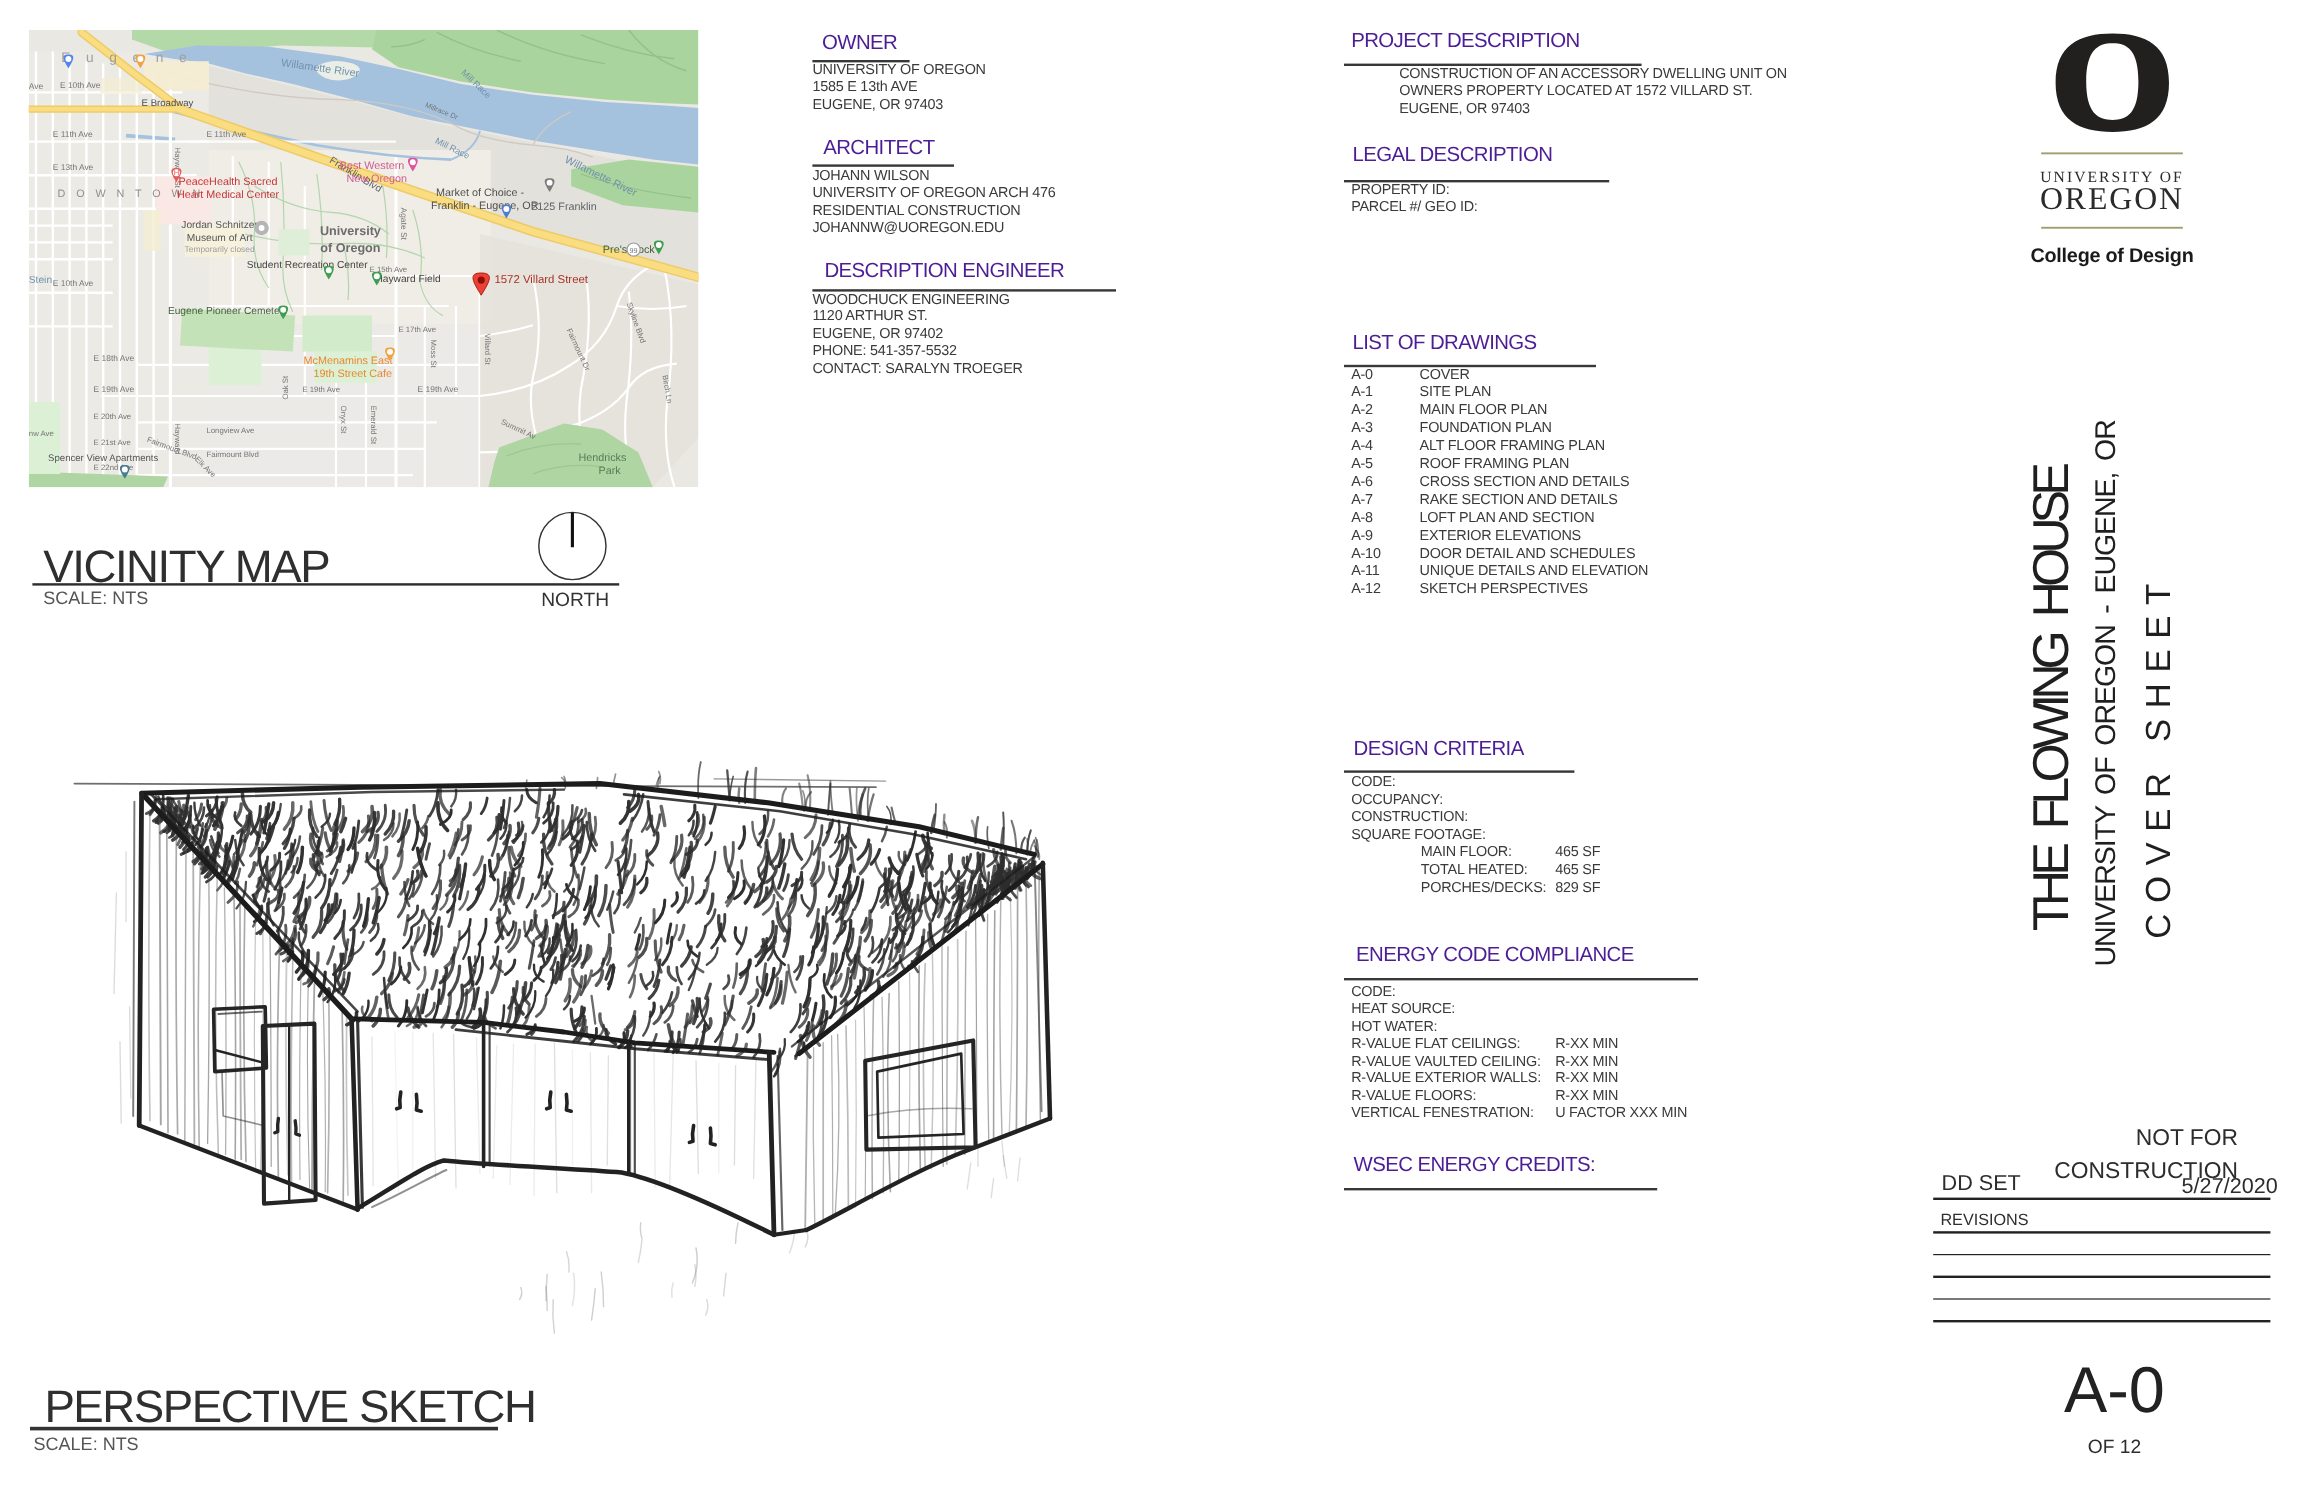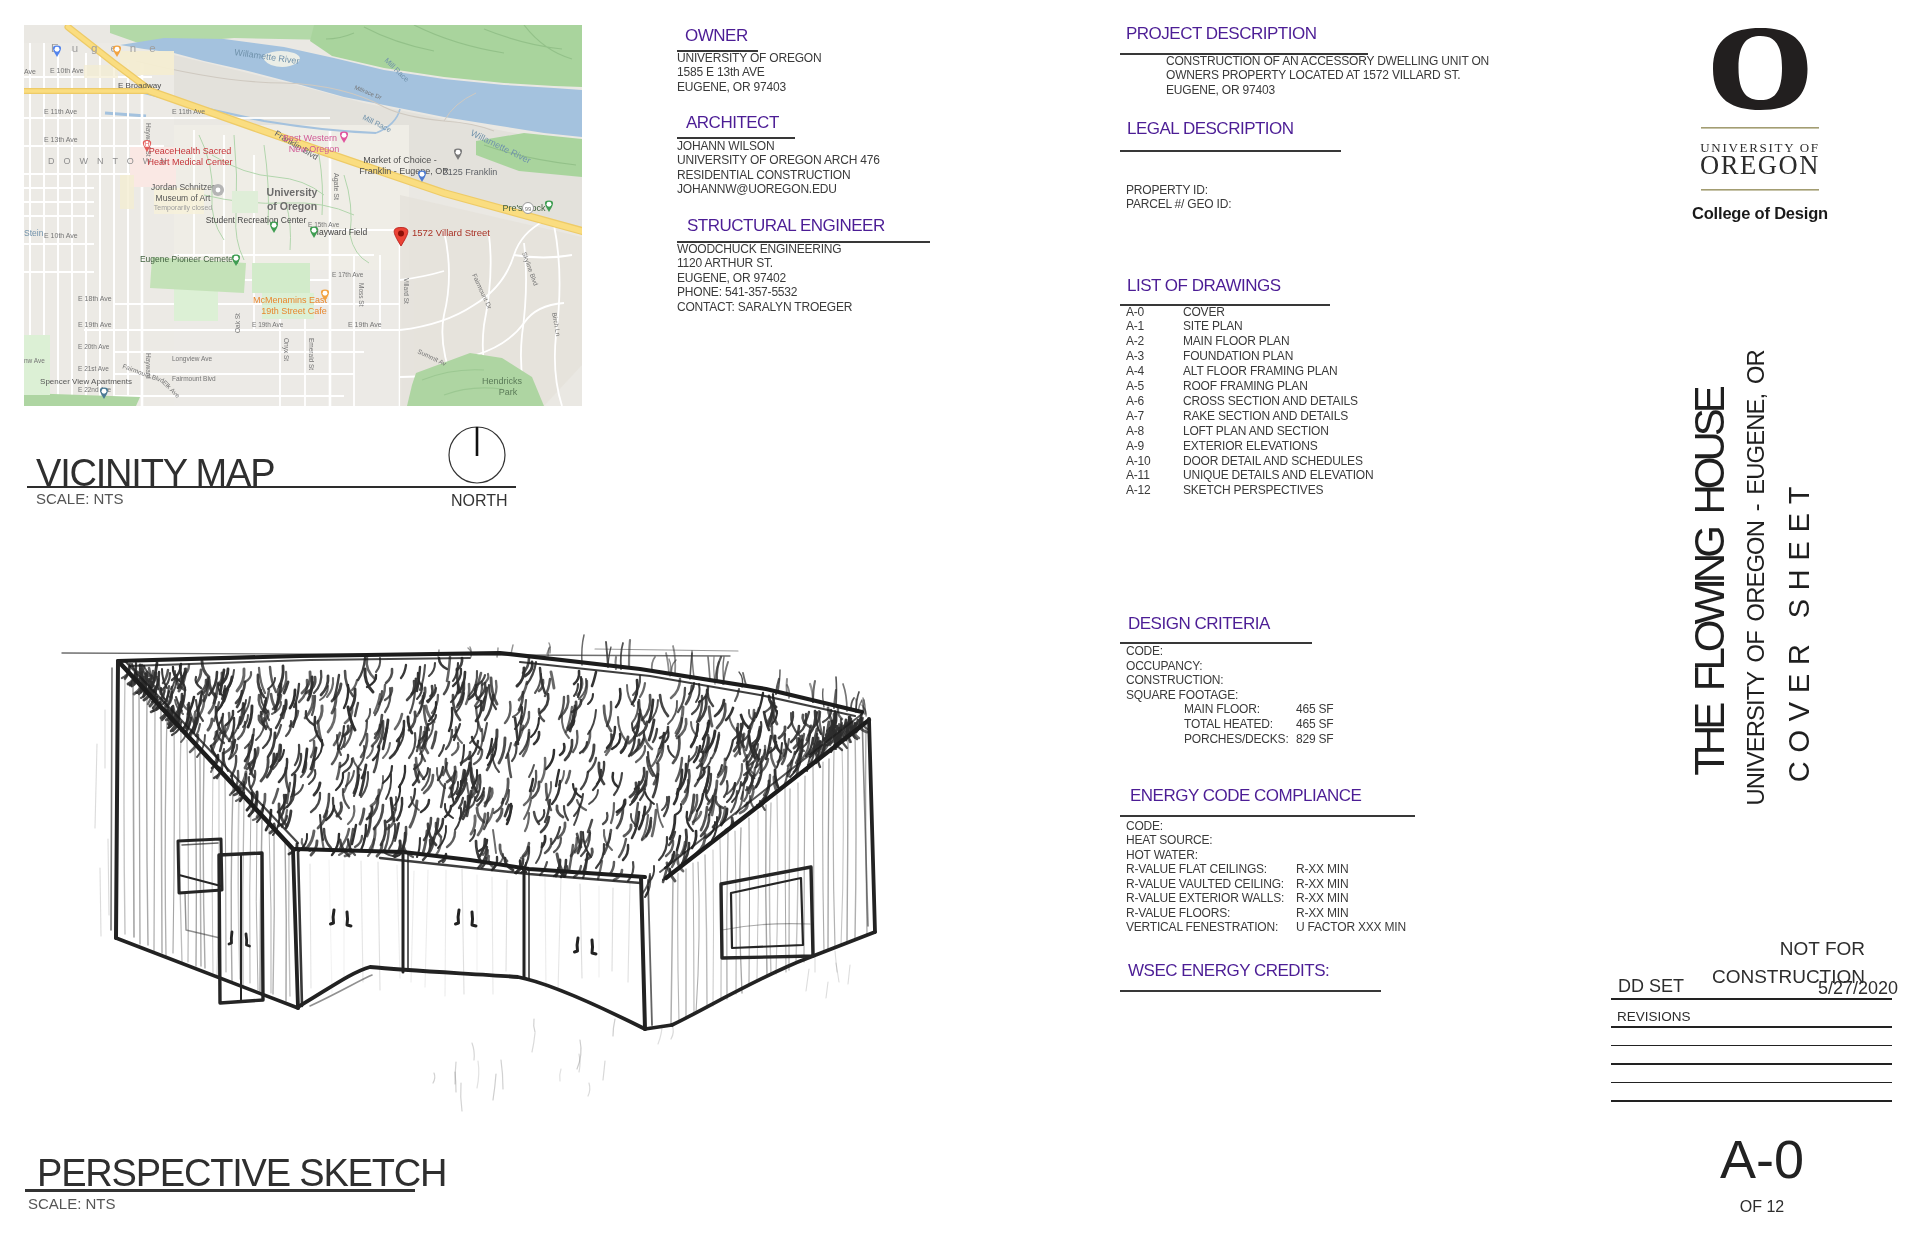--- a/index.html
+++ b/index.html
@@ -1570,40 +1570,40 @@
 EUGENE, OR 97403</div>
 
 <div class="abs hdr" style="left:686px;top:113px;">ARCHITECT</div>
 <div class="abs ul" style="left:677px;top:137px;width:118px;"></div>
 
 <div class="abs body12" style="left:677px;top:139px;">JOHANN WILSON
 UNIVERSITY OF OREGON ARCH 476
 RESIDENTIAL CONSTRUCTION
 JOHANNW@UOREGON.EDU</div>
 
-<div class="abs hdr" style="left:687px;top:216px;">STRUCTURAL ENGINEER</div>
+<div class="abs hdr" style="left:687px;top:216px;">DESCRIPTION ENGINEER</div>
 <div class="abs ul" style="left:677px;top:240.5px;width:253px;"></div>
 
 <div class="abs body12" style="left:677px;top:242px;">WOODCHUCK ENGINEERING
 1120 ARTHUR ST.
 EUGENE, OR 97402
 PHONE: 541-357-5532
 CONTACT: SARALYN TROEGER</div>
 
 <div class="abs hdr" style="left:1126px;top:24px;">PROJECT DESCRIPTION</div>
 <div class="abs ul" style="left:1120px;top:53px;width:248px;"></div>
 
 <div class="abs body12" style="left:1126px;top:54px;margin-left:40px;">CONSTRUCTION OF AN ACCESSORY DWELLING UNIT ON
 OWNERS PROPERTY LOCATED AT 1572 VILLARD ST.
 EUGENE, OR 97403</div>
 
 <div class="abs hdr" style="left:1127px;top:119px;">LEGAL DESCRIPTION</div>
 <div class="abs ul" style="left:1120px;top:149.5px;width:221px;"></div>
 
-<div class="abs body12" style="left:1126px;top:151px;margin-top:32px;">PROPERTY ID:
+<div class="abs body12" style="left:1126px;top:151px;">PROPERTY ID:
 PARCEL #/ GEO ID:</div>
 
 <div class="abs hdr" style="left:1127px;top:276px;">LIST OF DRAWINGS</div>
 <div class="abs ul" style="left:1120px;top:303.5px;width:210px;"></div>
 
 <div class="abs body12" style="left:1126px;top:304.5px;line-height:14.9px;"><span style="display:inline-block;width:57px;">A-0</span>COVER<br><span style="display:inline-block;width:57px;">A-1</span>SITE PLAN<br><span style="display:inline-block;width:57px;">A-2</span>MAIN FLOOR PLAN<br><span style="display:inline-block;width:57px;">A-3</span>FOUNDATION PLAN<br><span style="display:inline-block;width:57px;">A-4</span>ALT FLOOR FRAMING PLAN<br><span style="display:inline-block;width:57px;">A-5</span>ROOF FRAMING PLAN<br><span style="display:inline-block;width:57px;">A-6</span>CROSS SECTION AND DETAILS<br><span style="display:inline-block;width:57px;">A-7</span>RAKE SECTION AND DETAILS<br><span style="display:inline-block;width:57px;">A-8</span>LOFT PLAN AND SECTION<br><span style="display:inline-block;width:57px;">A-9</span>EXTERIOR ELEVATIONS<br><span style="display:inline-block;width:57px;">A-10</span>DOOR DETAIL AND SCHEDULES<br><span style="display:inline-block;width:57px;">A-11</span>UNIQUE DETAILS AND ELEVATION<br><span style="display:inline-block;width:57px;">A-12</span>SKETCH PERSPECTIVES</div>
 
 <div class="abs hdr" style="left:1128px;top:614px;">DESIGN CRITERIA</div>
 <div class="abs ul" style="left:1120px;top:642px;width:192px;"></div>
 

